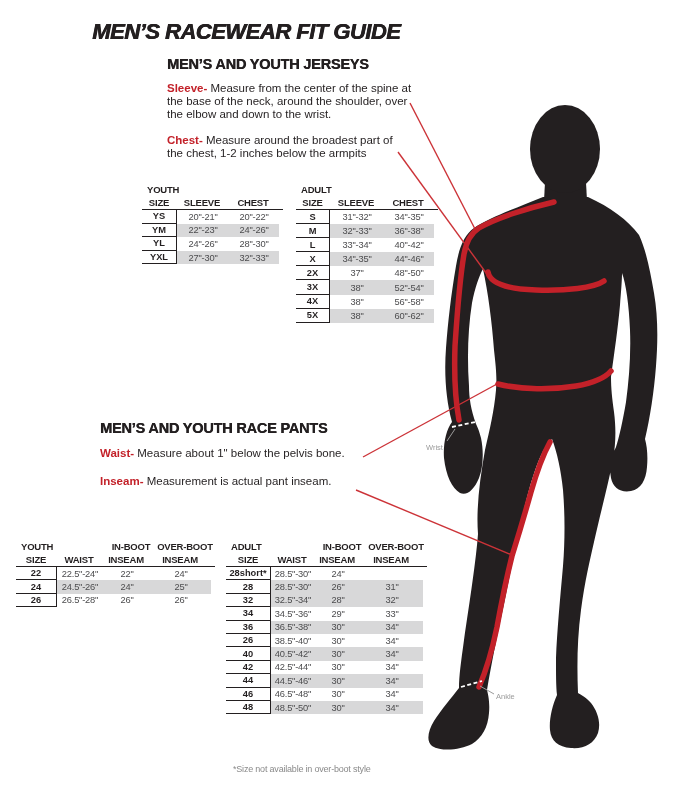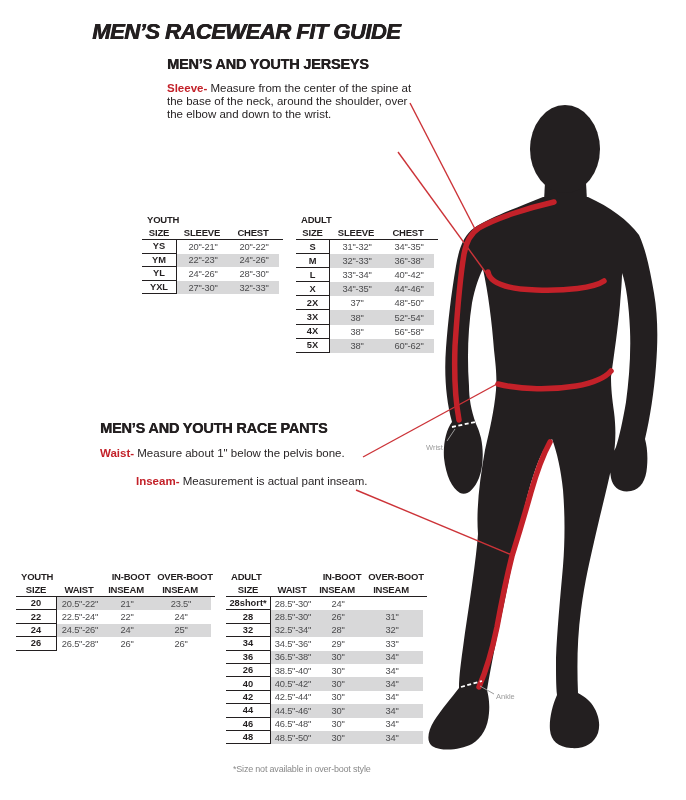--- a/index.html
+++ b/index.html
@@ -12,26 +12,26 @@
               letter-spacing:-0.5px;white-space:nowrap;
               text-shadow:0.7px 0 0 #231f20, 0.3px 0.3px 0 #231f20;text-align:center;}
   .section-heading{font-size:14.5px;font-weight:bold;letter-spacing:-0.2px;white-space:nowrap;
                    text-shadow:0.4px 0 0 #231f20;}
   .jersey-heading{left:167px;top:56px;}
   .pants-heading{left:100px;top:420px;}
   .para{font-size:11.5px;line-height:13.2px;color:#231f20;}
   .sleeve-para{left:167px;top:82px;width:252px;}
   .chest-para{left:167px;top:134px;width:238px;}
   .waist-line{left:100px;top:447px;white-space:nowrap;}
-  .inseam-line{left:100px;top:475px;white-space:nowrap;margin-left:36px;}
+  .inseam-line{left:100px;top:475px;white-space:nowrap;}
   .red-word{color:#c32129;font-weight:bold;}
   .footnote{left:233px;top:764px;font-size:9px;letter-spacing:-0.2px;color:#8a8a8a;white-space:nowrap;}
 
   
-  .tbl{position:absolute;margin-top:30px;}
+  .tbl{position:absolute;}
   .trow{display:flex;}
   .tcell{display:flex;align-items:center;justify-content:center;white-space:nowrap;overflow:visible;}
   .thead-top{height:13px;}
   .thead-bottom{height:13px;border-bottom:1.6px solid #231f20;}
   .thead-top .tcell,.thead-bottom .tcell{font-weight:bold;font-size:9.5px;letter-spacing:-0.2px;}
   .thead-top .c0{justify-content:flex-start;padding-left:5px;}
   .trow.data{height:13.4px;}
   .tbl-adult-jerseys .trow.data{height:14.1px;}
   .tbl-youth-jerseys .trow.data{height:13.6px;}
   .size-cell{font-weight:bold;font-size:9.3px;border-bottom:1.4px solid #231f20;border-right:1.4px solid #231f20;text-align:center;}
@@ -135,20 +135,21 @@
     <text class="fig-label" x="426" y="450">Wrist</text>
     <text class="fig-label" x="496" y="699">Ankle</text>
   </svg>
 
   <div class="abs main-title">MEN’S RACEWEAR FIT GUIDE</div>
 
   <div class="abs para sleeve-para"><span class="red-word">Sleeve-</span> <span>Measure from the center of the spine at the base of the neck, around the shoulder, over the elbow and down to the wrist.</span></div>
 
   <div class="abs section-heading jersey-heading">MEN’S AND YOUTH JERSEYS</div>
 
+  <div class="abs para chest-para"><span class="red-word">Chest-</span> <span>Measure around the broadest part of the chest, 1-2 inches below the armpits</span></div>
 
   <div class="abs section-heading pants-heading">MEN’S AND YOUTH RACE PANTS</div>
 
   <div class="abs para waist-line"><span class="red-word">Waist-</span> <span>Measure about 1" below the pelvis bone.</span></div>
 
   <div class="abs para inseam-line"><span class="red-word">Inseam-</span> <span>Measurement is actual pant inseam.</span></div>
 
   <div class="tbl tbl-youth-jerseys">
       <div class="trow thead-top">
         <div class="tcell c0 ">YOUTH</div>
@@ -239,26 +240,20 @@
         <div class="tcell c1 "></div>
         <div class="tcell c2 ">IN-BOOT</div>
         <div class="tcell c3 ">OVER-BOOT</div>
       </div>
       <div class="trow thead-bottom">
         <div class="tcell c0 ">SIZE</div>
         <div class="tcell c1 ">WAIST</div>
         <div class="tcell c2 ">INSEAM</div>
         <div class="tcell c3 ">INSEAM</div>
       </div>
-      <div class="trow data shaded">
-        <div class="tcell c0 size-cell">20</div>
-        <div class="tcell c1 value-cell">20.5"-22"</div>
-        <div class="tcell c2 value-cell">21"</div>
-        <div class="tcell c3 value-cell">23.5"</div>
-      </div>
       <div class="trow data">
         <div class="tcell c0 size-cell">22</div>
         <div class="tcell c1 value-cell">22.5"-24"</div>
         <div class="tcell c2 value-cell">22"</div>
         <div class="tcell c3 value-cell">24"</div>
       </div>
       <div class="trow data shaded">
         <div class="tcell c0 size-cell">24</div>
         <div class="tcell c1 value-cell">24.5"-26"</div>
         <div class="tcell c2 value-cell">24"</div>

